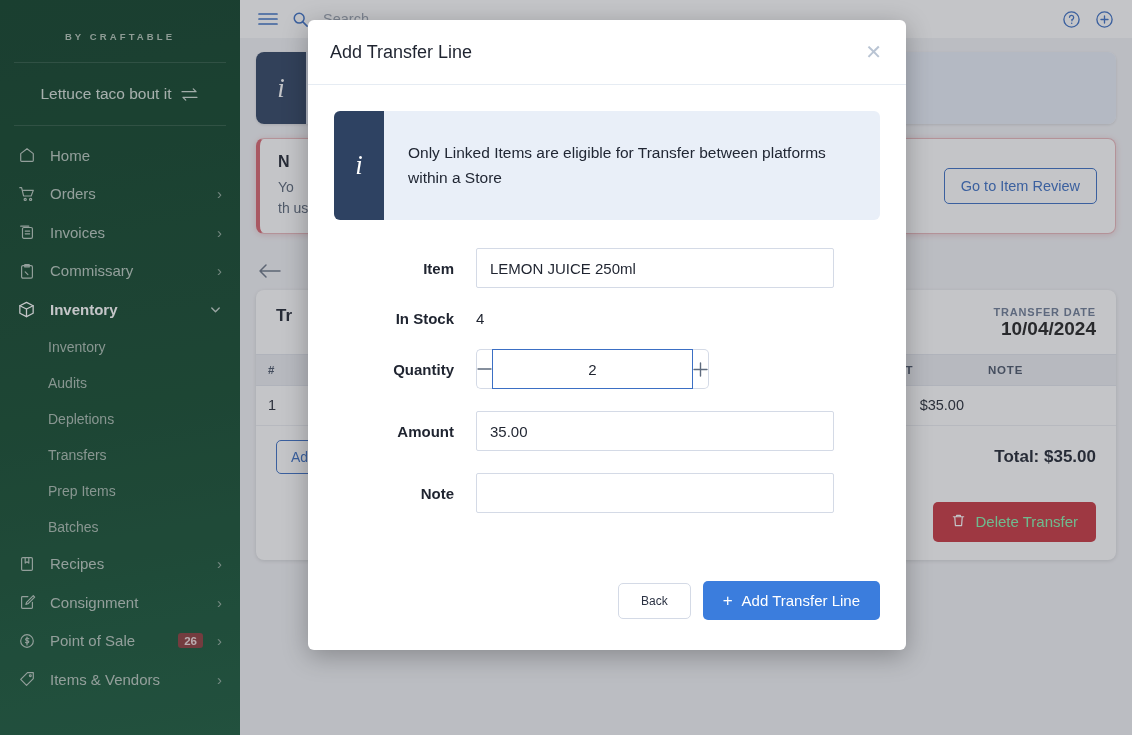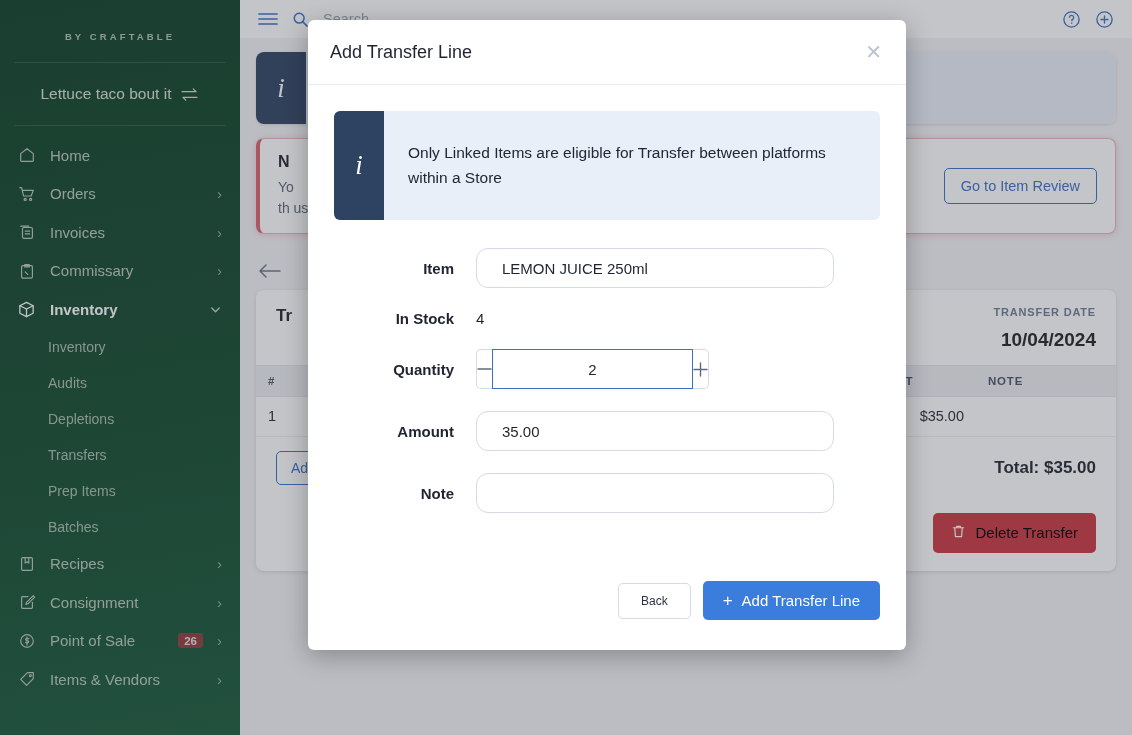--- a/index.html
+++ b/index.html
@@ -100,41 +100,41 @@
     white-space: nowrap; align-self: center;
   }
 
   .back-arrow { padding: 8px 0 10px 2px; color: #6b7687; display: inline-flex; cursor: pointer; }
 
   .panel { background: #fff; border-radius: 8px; box-shadow: 0 1px 4px rgba(0,0,0,.13); overflow: hidden; }
   .panel-head { display: flex; align-items: flex-start; padding: 16px 20px 14px 20px; }
   .panel-title { font-size: 17px; font-weight: 700; color: #1f2430; }
   .panel-head .rt { margin-left: auto; text-align: right; }
   .mini-label { font-size: 11px; font-weight: 700; letter-spacing: .8px; color: #6d7c95; }
-  .mini-value { font-size: 19px; font-weight: 700; color: #222; margin-top: 11px; }
+  .mini-value { font-size: 19px; font-weight: 700; color: #222; margin-top: 0; }
 
   table.tbl { width: 100%; border-collapse: collapse; }
   table.tbl thead th {
     background: #eceef3; font-size: 11.5px; letter-spacing: .8px;
     color: #4a5568; font-weight: 700; text-align: left;
     padding: 9px 12px; border-top: 1px solid #e2e5ec; border-bottom: 1px solid #e2e5ec;
   }
   table.tbl td { padding: 11px 12px; font-size: 14.5px; color: #242a35; border-bottom: 1px solid #eceef3; }
   td.num, th.num { text-align: right; }
   .trash { color: #9aa3b0; display: inline-flex; vertical-align: middle; }
 
   .panel-foot { display: flex; align-items: center; padding: 14px 20px 18px 20px; }
   .btn-add-line {
     border: 1px solid #3b6fc4; color: #3b6fc4; background: #fff;
     border-radius: 5px; padding: 8px 14px; font-size: 14px; cursor: pointer;
   }
   .total { margin-left: auto; font-size: 17px; font-weight: 700; color: #1f2430; }
   .foot-actions { display: flex; justify-content: flex-end; padding: 10px 20px 18px 20px; }
   .btn-danger {
-    background: #c9353f; color: #000000; border: none; border-radius: 5px;
+    background: #c9353f; color: #86efac; border: none; border-radius: 5px;
     padding: 11px 18px; font-size: 15px; cursor: pointer;
     display: inline-flex; align-items: center; gap: 9px;
   }
 
   
   .overlay {
     position: absolute; inset: 0;
     background: rgba(60, 64, 72, .30);
   }
 
@@ -173,22 +173,22 @@
     font-family: "Liberation Serif", serif; font-style: italic;
     font-size: 27px; color: #ffffff; line-height: 1;
   }
 
   .frow { display: flex; align-items: center; margin-bottom: 22px; }
   .flabel {
     width: 142px; flex: 0 0 142px; text-align: right;
     padding-right: 22px; font-size: 15px; font-weight: 700; color: #1f2430;
   }
   .finput {
-    width: 358px; height: 40px; border: 1px solid #d4dae6; border-radius: 12px;
-    padding: 0 25px; font-size: 15px; color: #1f2430; background: #fff;
+    width: 358px; height: 40px; border: 1px solid #d4dae6; border-radius: 2px;
+    padding: 0 13px; font-size: 15px; color: #1f2430; background: #fff;
     font-family: "Liberation Sans", sans-serif; outline: none;
   }
   .finput::placeholder { color: #aab3c2; }
   .fstatic { font-size: 15px; color: #1f2430; }
 
   .stepper { display: flex; height: 40px; width: 166px; }
   .stepper .st-btn {
     width: 41px; border: 1px solid #d4dae6; background: #fff;
     display: flex; align-items: center; justify-content: center;
     color: #5e6b7e; cursor: pointer;

